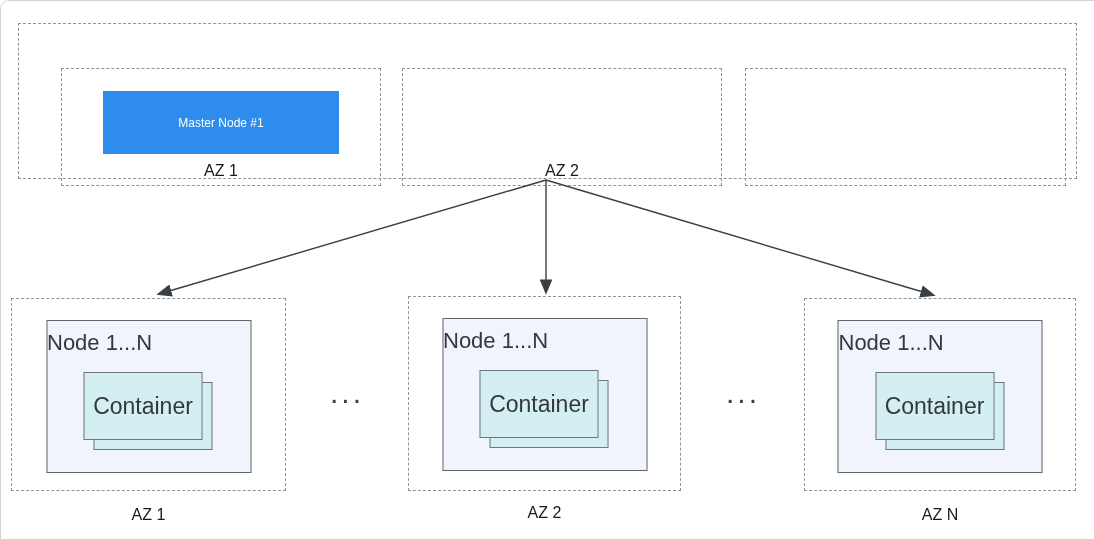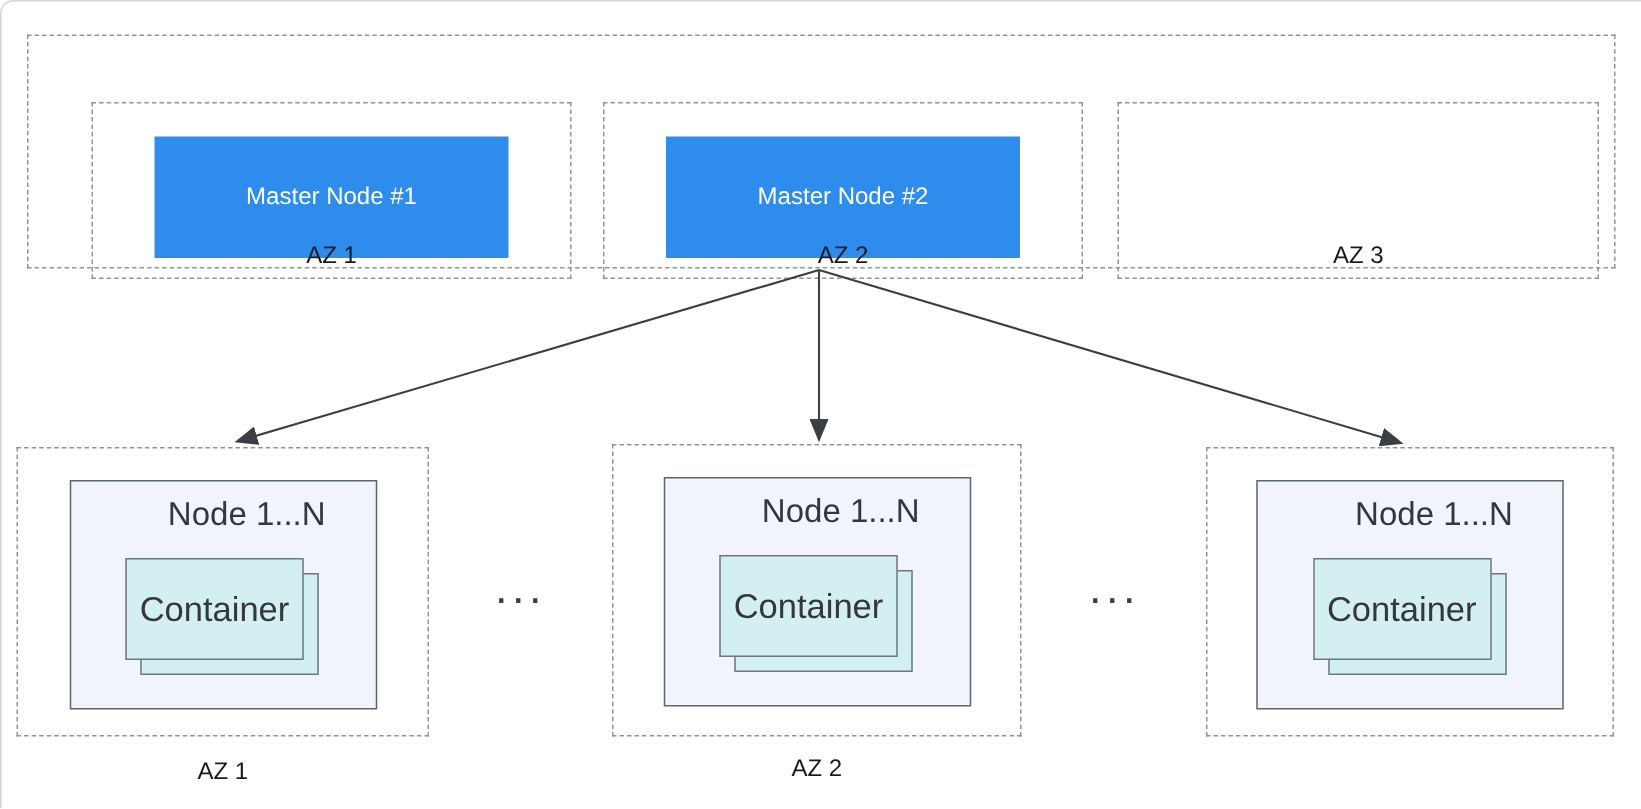--- a/index.html
+++ b/index.html
@@ -21,23 +21,23 @@
     background:transparent;
   }
   
   .cp-group{left:17px;top:22px;width:1059px;height:156px;}
   .az-zone-top{top:44px;height:118px;}
   .az1{left:42px;width:320px;}
   .az2{left:383px;width:320px;}
   .az3{left:726px;width:321px;}
   .master-box{
     position:absolute;top:22px;left:50%;transform:translateX(-50%);
-    width:236px;height:81px;
+    width:236px;height:63px;
     background:#2D8CEC;
-    color:#ffffff;font-size:16px;
+    color:#ffffff;font-size:12px;
     display:flex;align-items:center;justify-content:center;
     white-space:nowrap;
   }
   .az-label-top{
     position:absolute;bottom:5px;left:0;width:100%;
     text-align:center;font-size:16px;color:#1a1a1a;line-height:19px;
   }
   
   .arrow-layer{position:absolute;left:0;top:0;width:1094px;height:539px;pointer-events:none;}
   
@@ -47,21 +47,21 @@
   .wz3{left:803px;width:272px;}
   .node-box{
     position:absolute;top:21px;left:50%;transform:translateX(-50%);
     width:205px;height:153px;
     background:#F1F4FB;
     border:1px solid #5C666E;
     box-sizing:border-box;
   }
   .node-label{
     position:absolute;top:9px;left:0;width:100%;
-    text-align:center;font-size:22px;color:#34383C;margin-left:16px;
+    text-align:left;font-size:22px;color:#34383C;
   }
   .container-stack{
     position:absolute;top:51px;left:50%;transform:translateX(-50%);
     width:130px;height:78px;
   }
   .container-card{
     position:absolute;width:119px;height:68px;
     background:#D3EFF2;border:1px solid #6E777E;box-sizing:border-box;
   }
   .container-back{left:10px;top:10px;}
@@ -88,25 +88,23 @@
 <body>
 
 <div class="page">
 
   <div class="dashed cp-group">
     <div class="dashed az-zone-top az1">
       <div class="master-box">Master Node #1</div>
       <div class="az-label-top">AZ 1</div>
     </div>
     <div class="dashed az-zone-top az2">
-      <div class="master-box">Master Node #2</div>
       <div class="az-label-top">AZ 2</div>
     </div>
     <div class="dashed az-zone-top az3">
-      <div class="az-label-top">AZ 3</div>
     </div>
   </div>
 
   <svg class="arrow-layer" viewBox="0 0 1094 539" xmlns="http://www.w3.org/2000/svg">
     <defs>
       <marker id="ah" markerWidth="11" markerHeight="9" refX="9" refY="4.5" orient="auto">
         <path d="M0,0 L11,4.5 L0,9 z" fill="#3A3F44"></path>
       </marker>
     </defs>
     <line x1="545" y1="179" x2="158" y2="293" stroke="#3A3F44" stroke-width="1.4" marker-end="url(#ah)"></line>
@@ -142,14 +140,15 @@
         <div class="container-card container-front">Container</div>
       </div>
     </div>
   </div>
 
   <div class="ellipsis el1">...</div>
   <div class="ellipsis el2">...</div>
 
   <div class="az-label-bottom bl1">AZ 1</div>
   <div class="az-label-bottom bl2">AZ 2</div>
+  <div class="az-label-bottom bl3">AZ N</div>
 
 </div>
 
 </body></html>

